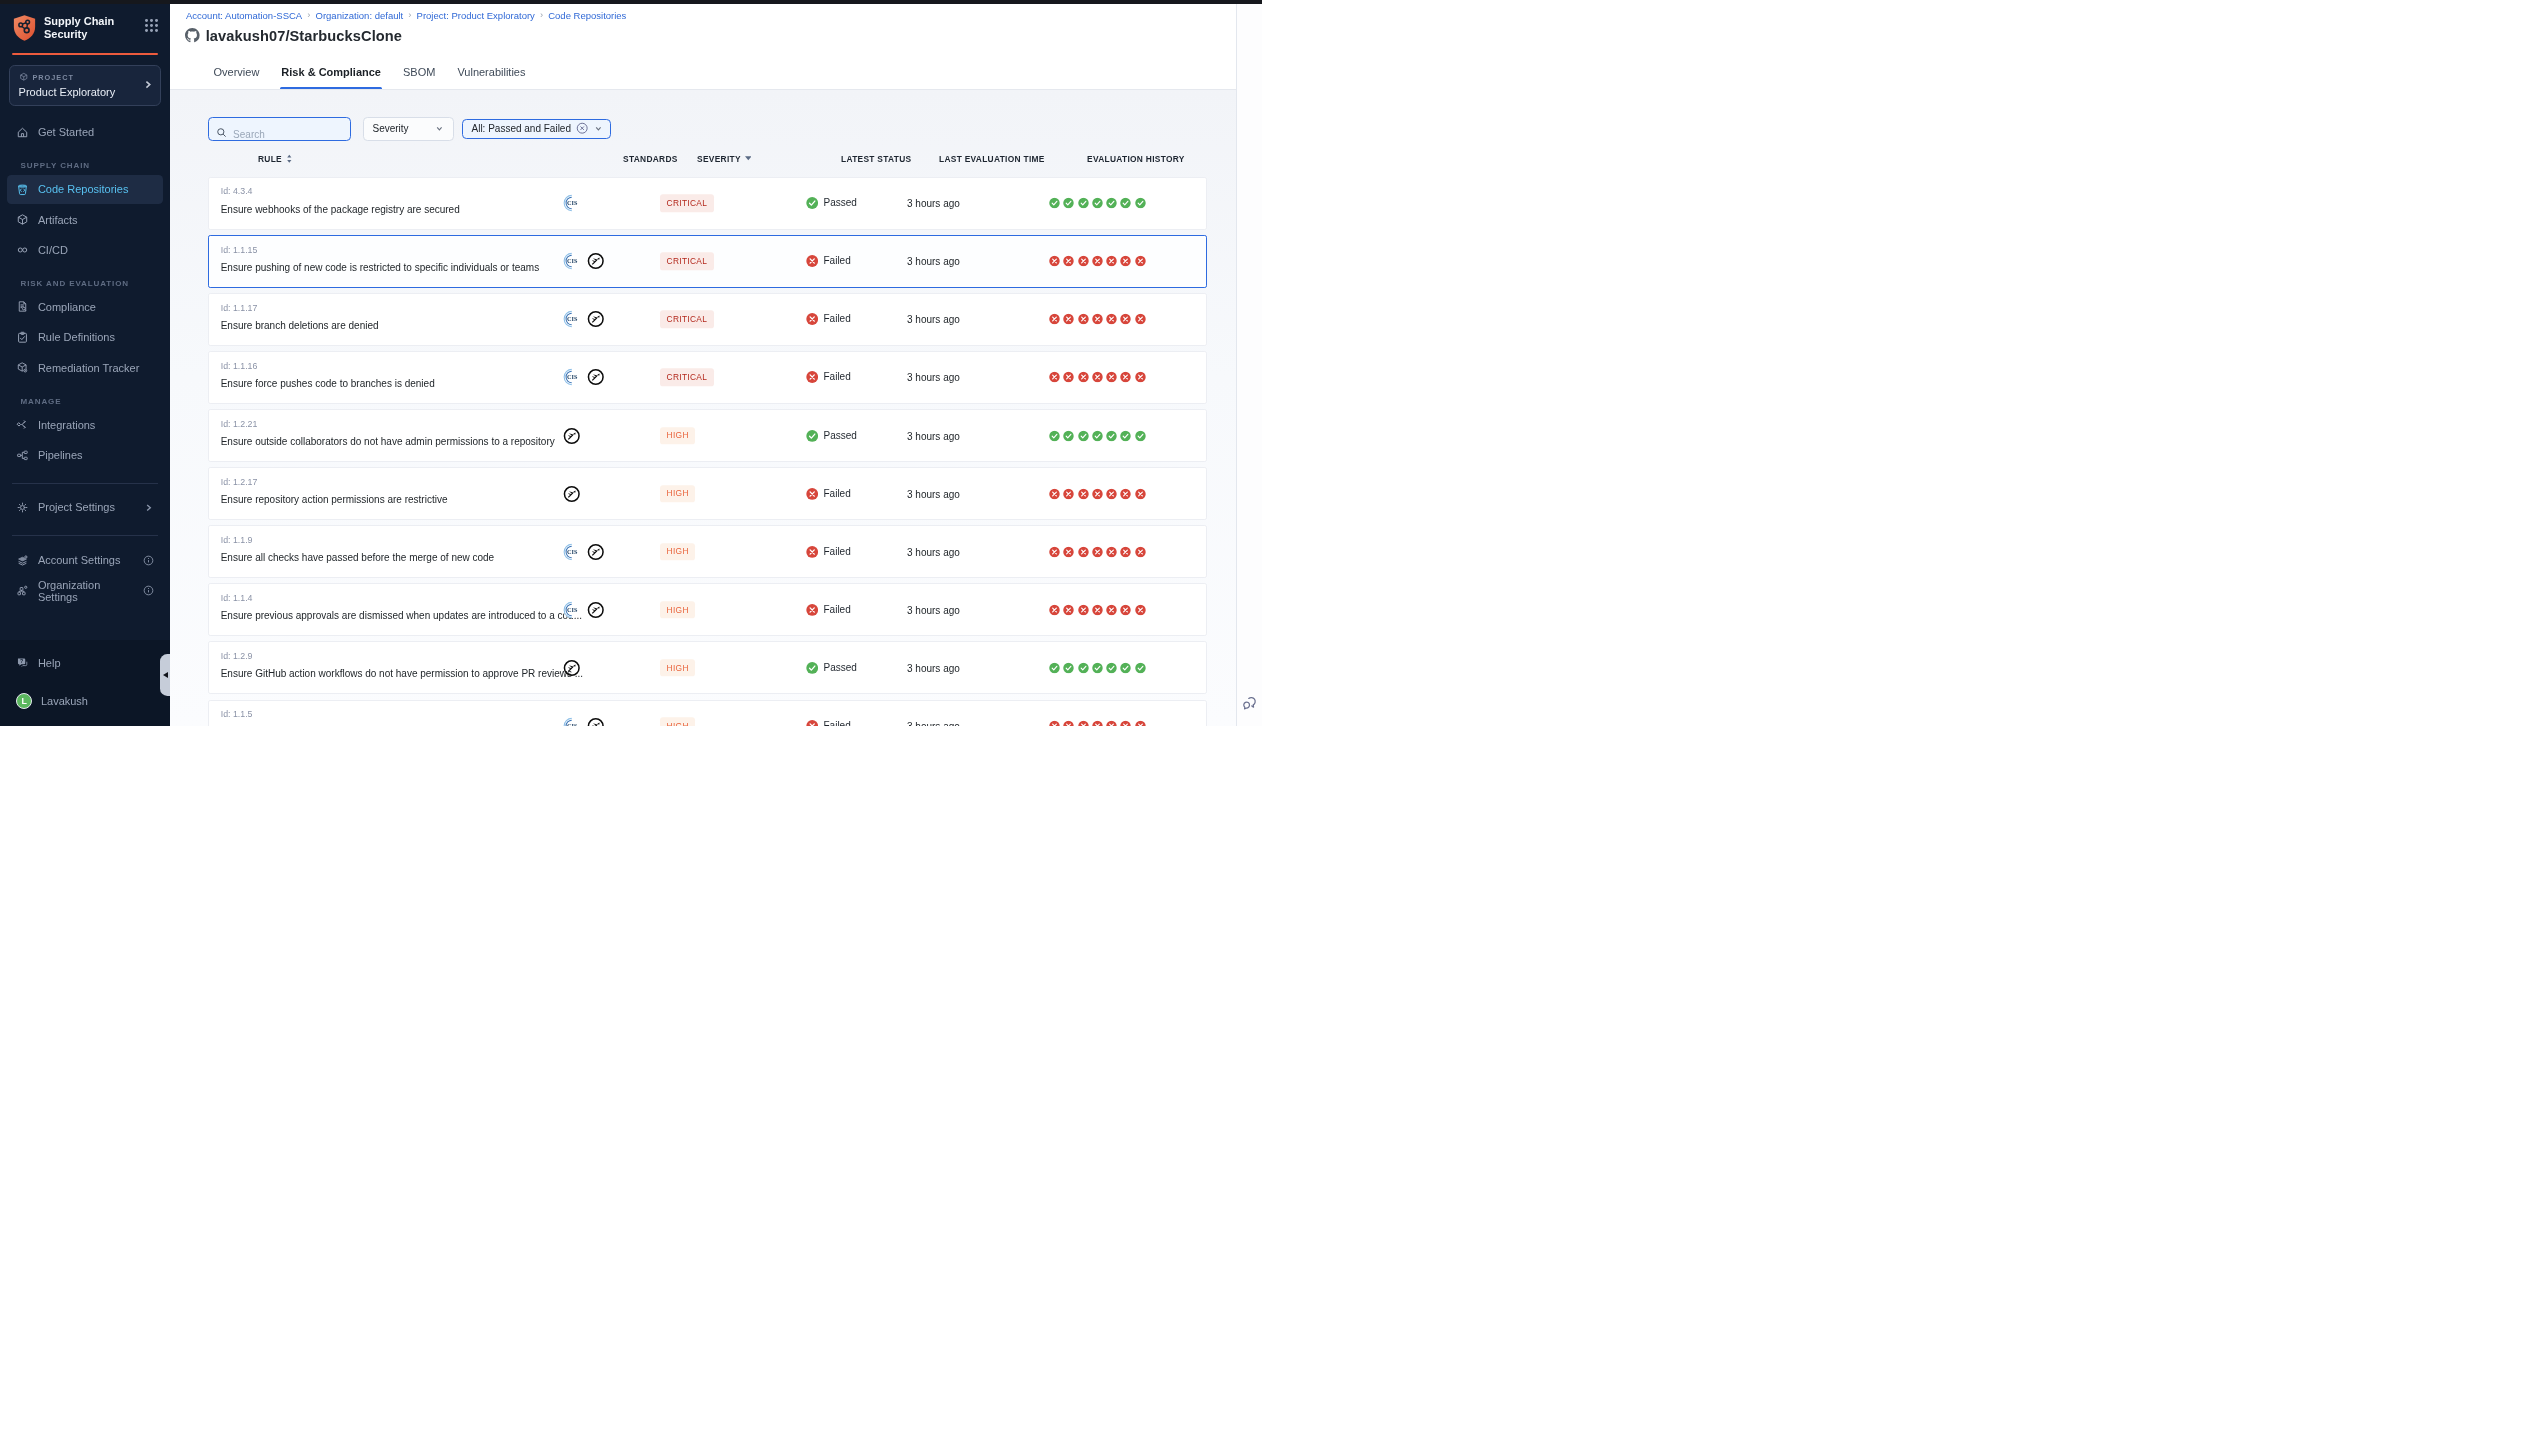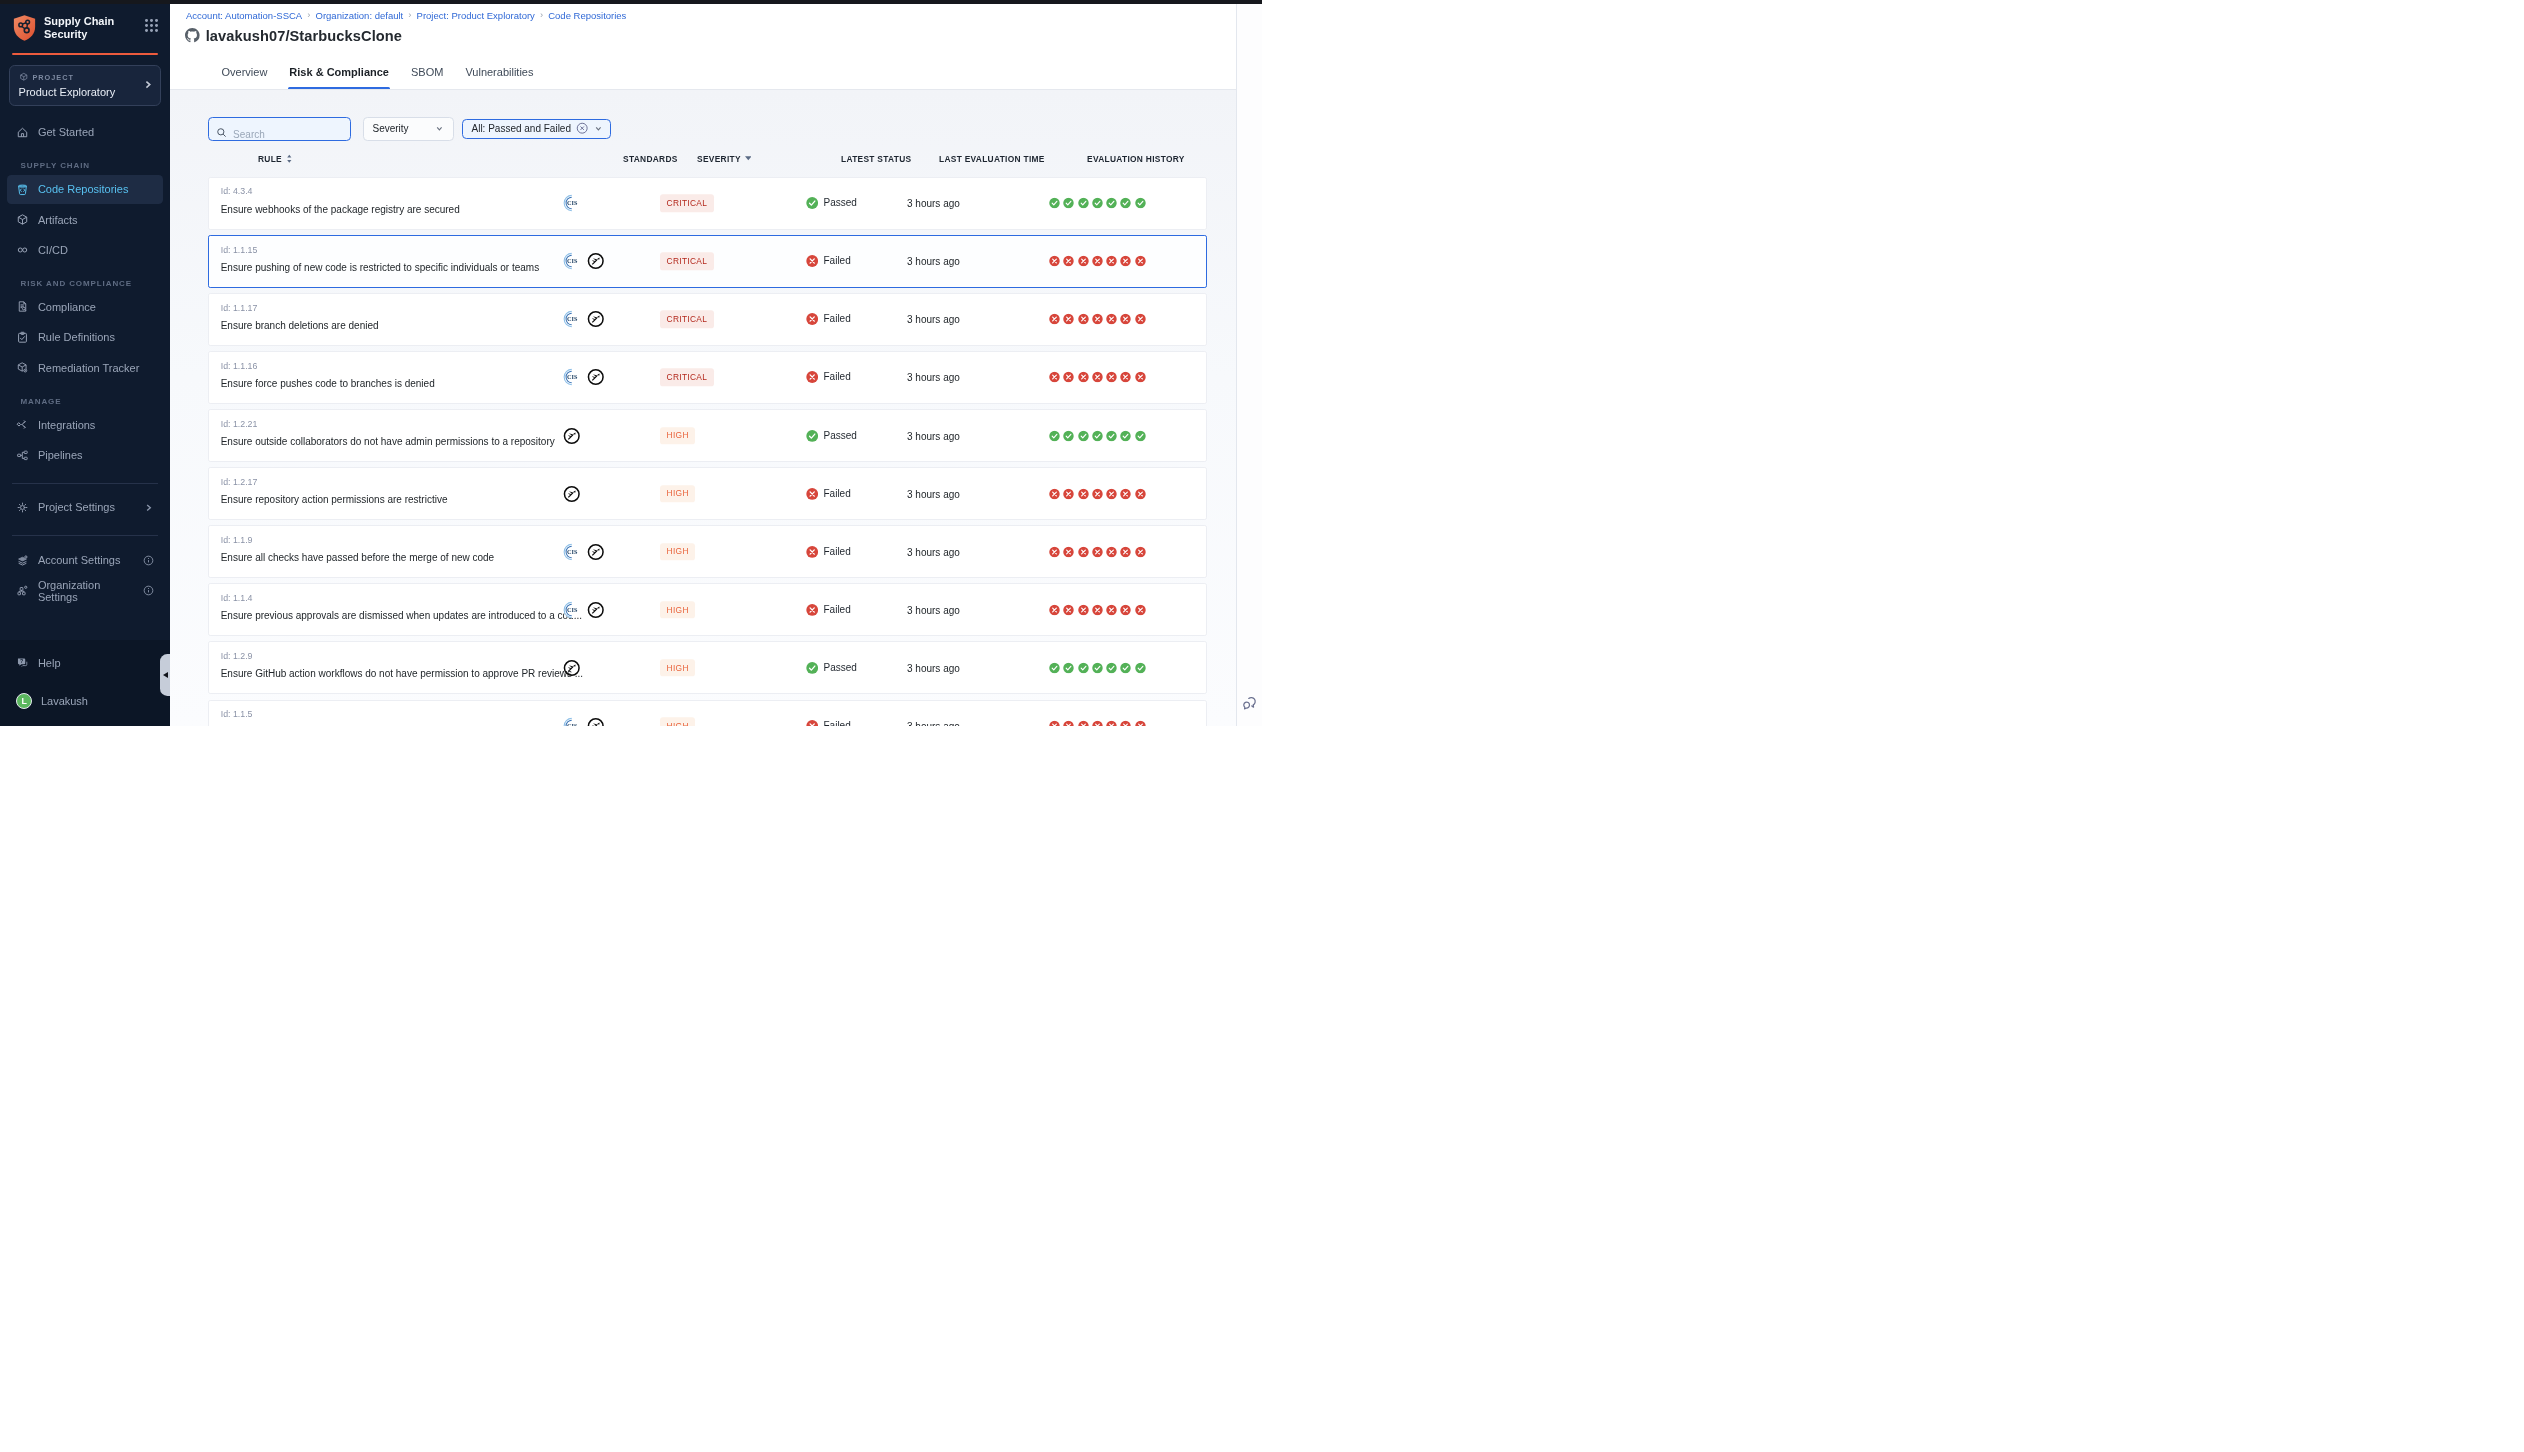--- a/index.html
+++ b/index.html
@@ -41,21 +41,21 @@
 
   
   .main { position:absolute; left:170px; right:26px; top:3.7px; bottom:0; background:#fff; }
   .main-header { position:relative; height:86px; border-bottom:0.7px solid #e5e8ee; background:#fff; }
   .breadcrumb { position:absolute; left:16px; top:6.6px; display:flex; align-items:center; gap:5.1px; font-size:9.5px; }
   .breadcrumb a { color:var(--breadcrumb-link,#3069d6); text-decoration:none; cursor:pointer; }
   .crumb-sep { color:#9aa3af; font-size:9.5px; transform:translateY(-0.7px); }
   .page-title { position:absolute; left:15.3px; top:24px; display:flex; align-items:center; gap:5.8px; }
   .page-title .gh { color:#586069; display:flex; }
   .page-title h1 { font-size:14.6px; font-weight:bold; color:#24292f; letter-spacing:0.1px; }
-  .tabs { position:absolute; left:50px; bottom:0; display:flex; gap:19px; }
+  .tabs { position:absolute; left:42px; bottom:0; display:flex; gap:19px; }
   .tab { position:relative; font-size:11px; color:#3f4a58; padding:0 1.5px 11px 1.5px; cursor:pointer; }
   .tab.active { color:#1b2026; font-weight:bold; }
   .tab.active::after { content:""; position:absolute; left:0; right:0; bottom:0; height:2.2px; background:var(--accent,#2e6be0); border-radius:1.5px 1.5px 0 0; }
 
   .content { position:absolute; top:86px; left:0; right:0; bottom:0; background:linear-gradient(180deg,#f2f4f8 0%,#f7f9fc 45%,#fbfcfe 100%); }
 
   
   .filterbar { position:absolute; top:27px; left:38px; display:flex; align-items:center; }
   .search-box { width:143px; height:24px; background:#eef5fe; border:1.1px solid var(--accent,#2e6be0); border-radius:4.4px; display:flex; align-items:flex-end; padding:0 7.3px; gap:5.8px; color:#455060; }
   .search-box input { border:none; outline:none; background:transparent; font-size:10px; width:100%; color:#2a3240; font-family:"Liberation Sans",sans-serif; }
@@ -182,21 +182,21 @@
       <div class="nav-item">
         <span class="nicon">
           <svg width="14" height="14" viewBox="0 0 20 20" fill="none" stroke="currentColor" stroke-width="1.5">
             <circle cx="6.6" cy="10" r="3.1"></circle>
               <circle cx="13.4" cy="10" r="3.1"></circle>
           </svg>
         </span>
         <span>CI/CD</span>
       </div>
 
-      <div class="section-label">RISK AND COMPLIANCE</div>
+      <div class="section-label">RISK AND EVALUATION</div>
 
       <div class="nav-item">
         <span class="nicon">
           <svg width="13" height="13" viewBox="0 0 20 20" fill="none" stroke="currentColor" stroke-width="1.4">
             <path d="M5 2.8 h7 l3 3 V17.2 H5 Z" stroke-linejoin="round"></path>
               <path d="M12 2.8 v3 h3"></path>
             <path d="M7 7.5 h5 M7 9.6 h5 M7 11.7 h2.4"></path>
             <circle cx="12" cy="13.2" r="2.1"></circle>
               <path d="M13.5 14.7 L15.2 16.4"></path>
           </svg>

